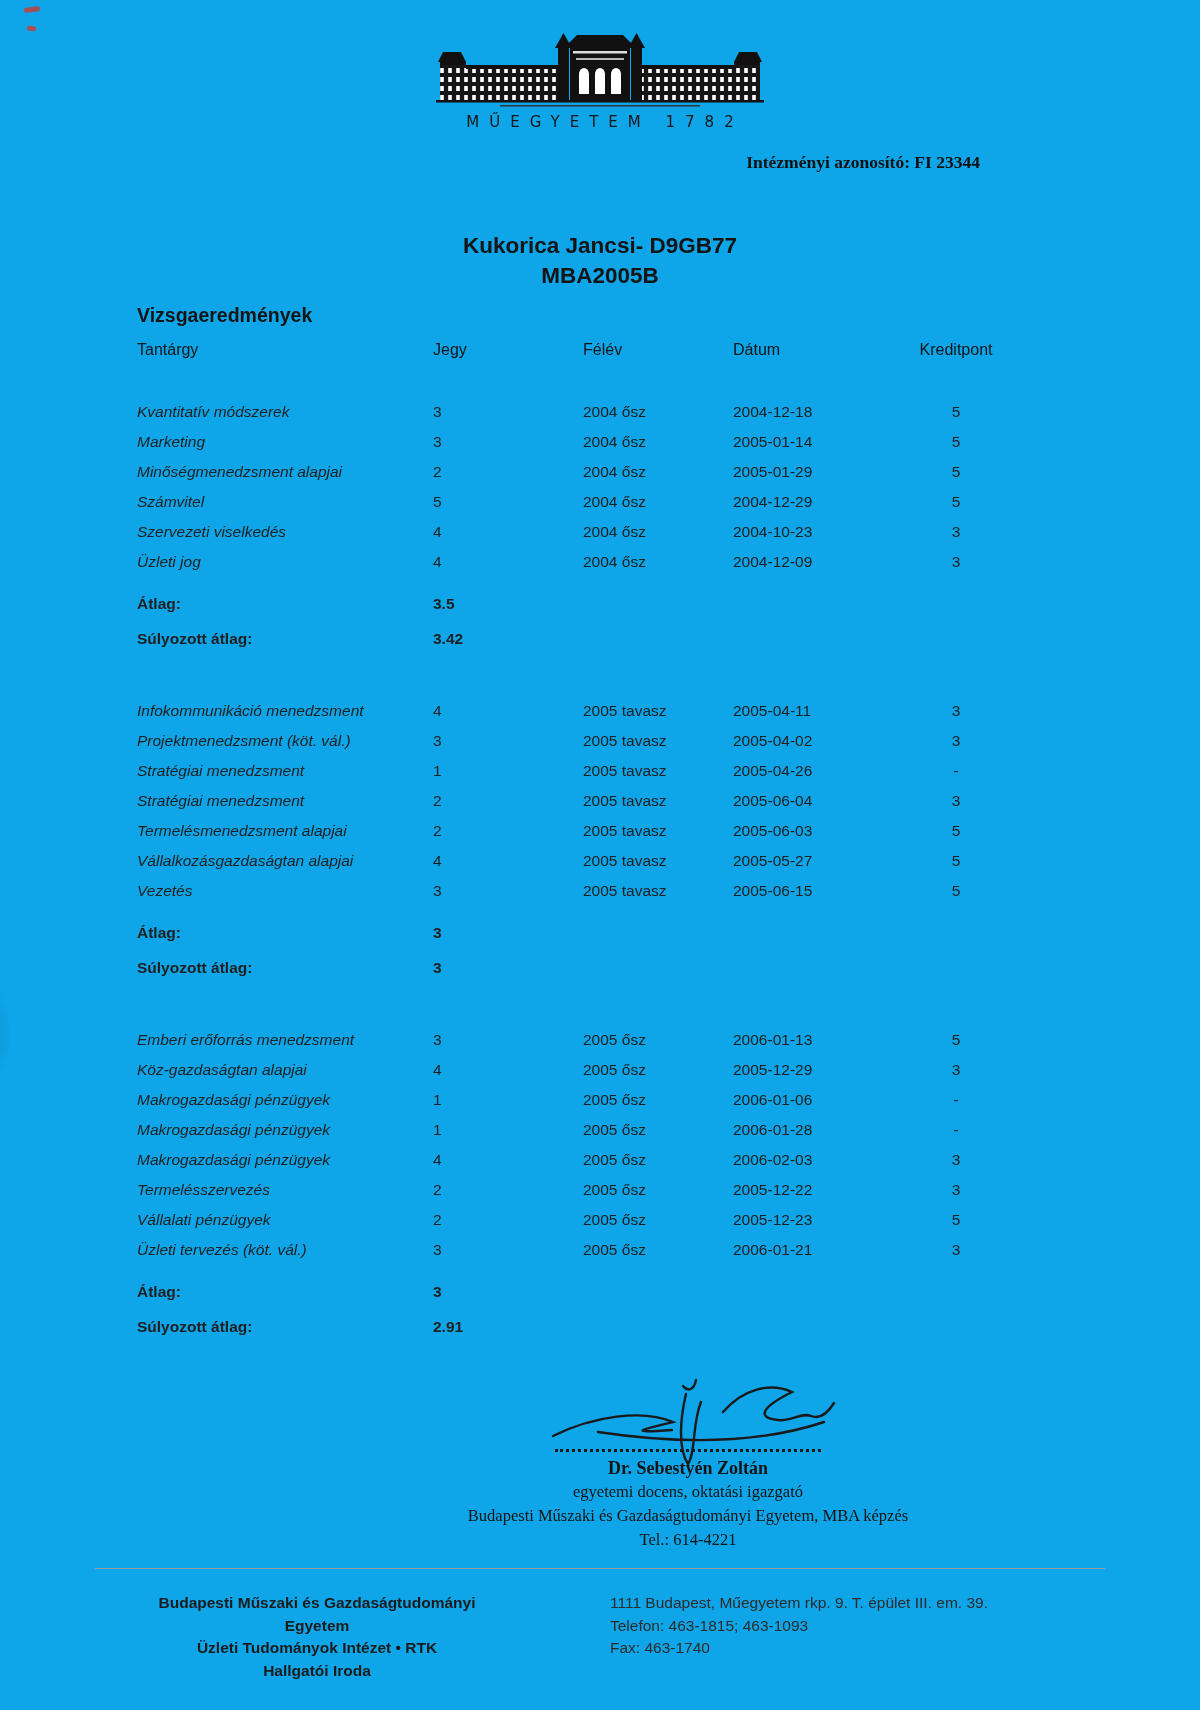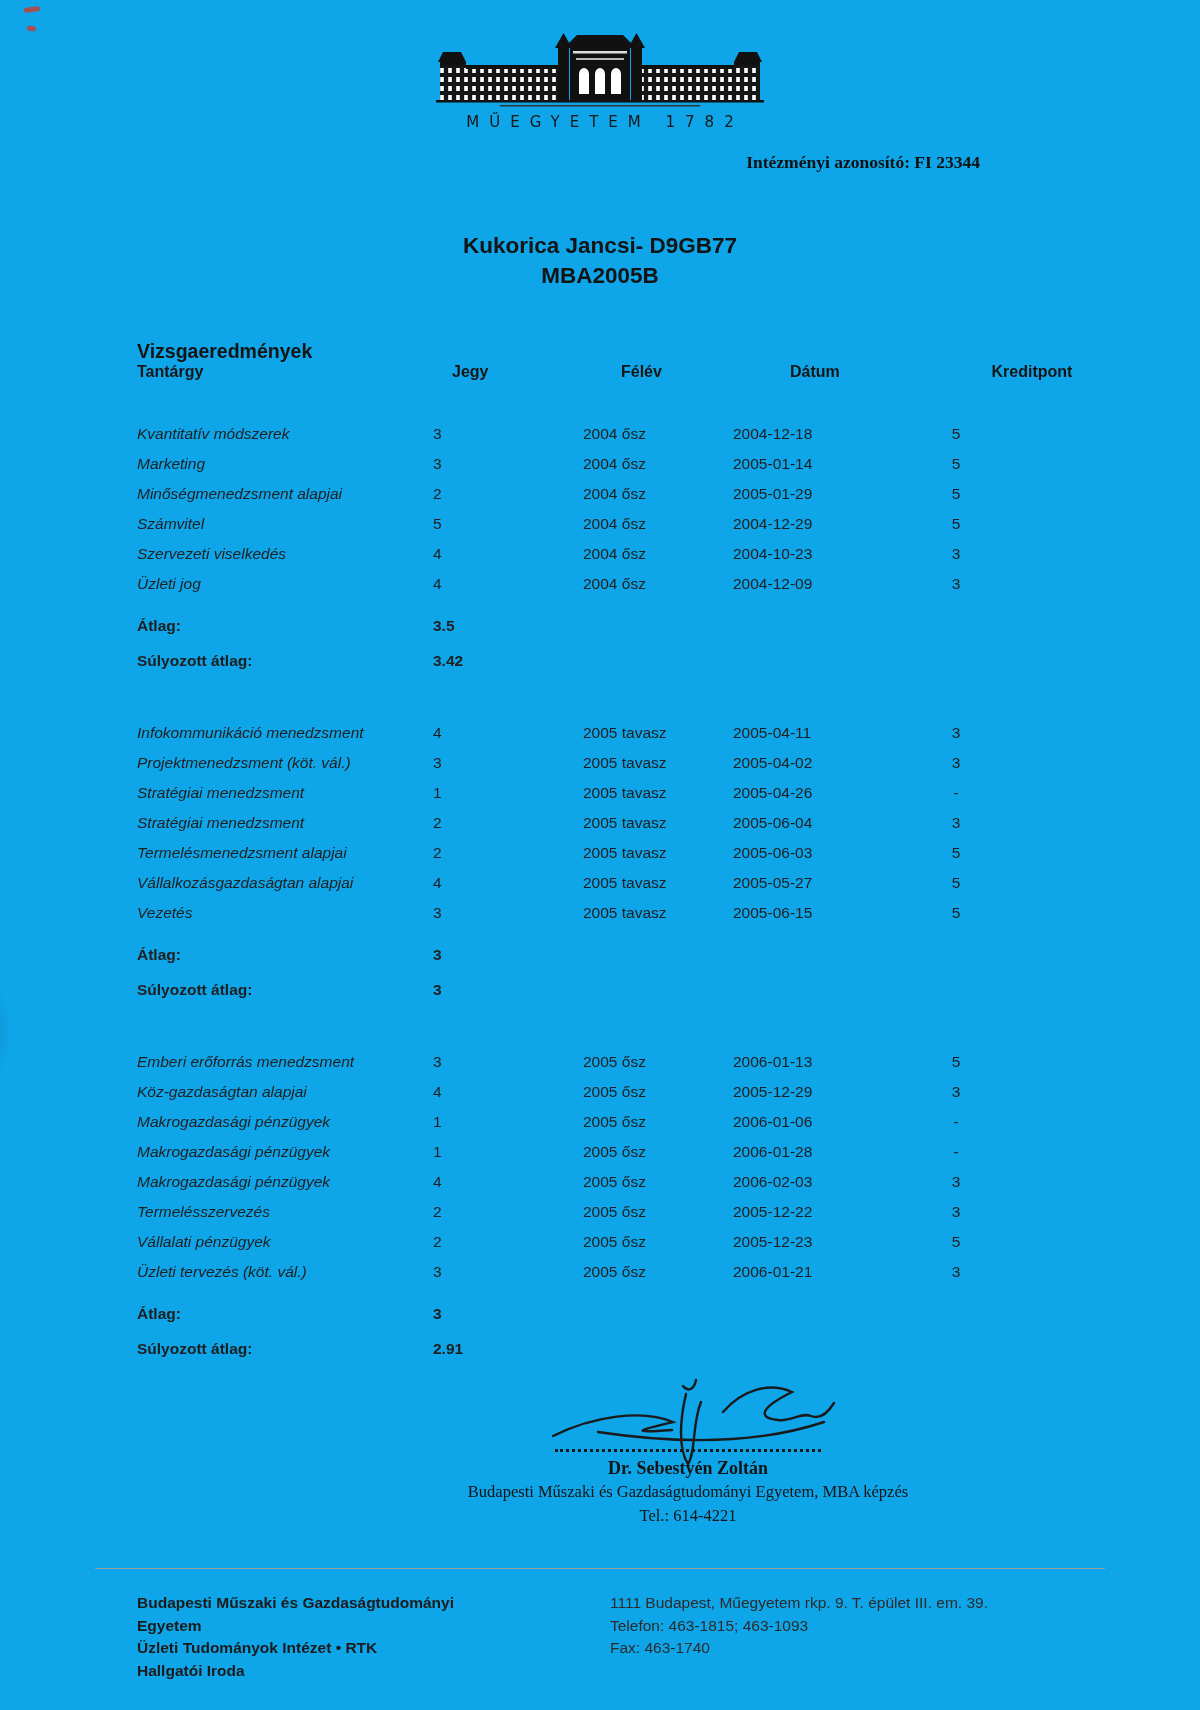--- a/index.html
+++ b/index.html
@@ -20,24 +20,24 @@
   .logo-text { margin-top:3px; font-size:15px; letter-spacing:10px; padding-left:10px;
                color:#161616; font-weight:500; font-family:"DejaVu Sans", sans-serif; }
 
   .inst-id { position:absolute; top:152px; right:220px;
              font-family:"Liberation Serif", serif; font-weight:bold; font-size:17.5px; color:#111; }
 
   .doc-title { position:absolute; top:231px; left:0; width:100%; text-align:center;
                font-size:22.5px; font-weight:bold; line-height:30px; color:#141414; }
 
   
-  .results { position:absolute; top:340px; left:137px; width:880px; }
+  .results { position:absolute; top:304px; left:137px; width:880px; }
   .sec-title { font-size:19.5px; font-weight:bold; line-height:22px; color:#141414; }
   .trow { display:grid; grid-template-columns:296px 150px 150px 180px 86px; }
-  .thead { font-weight:bold; font-size:16px; line-height:20px; color:#161616;gap:19px; }
+  .thead { margin-top:14px; font-weight:normal; font-size:16px; line-height:20px; color:#161616; }
   .thead .c-date { text-align:left; padding:0; }
   .brow { line-height:30px; font-size:15.5px; color:#1f1f1f; }
   .block { margin-top:42px; }
   .block:first-child { margin-top:37px; }
   .c-subj { font-style:italic; }
   .c-date { text-align:left; padding-right:14px; }
   .c-credit { text-align:center; }
   .avg { margin-top:12px; }
   .avg .c-subj, .avg .c-grade { font-weight:bold; font-style:normal; }
   .avg.weighted { margin-top:5px; }
@@ -47,21 +47,21 @@
          font-family:"Liberation Serif", serif; color:#141414; }
   .sig-area { position:relative; height:80px; }
   .sig-dots { position:absolute; left:50%; bottom:4px; transform:translateX(-50%);
               width:266px; height:0; border-bottom:3px dotted #1a1a1a; }
   .sig-svg { position:absolute; left:50%; bottom:-18px; transform:translateX(-50%); }
   .sig-name { font-weight:bold; font-size:18px; line-height:24px; }
   .sig-role, .sig-org, .sig-tel { font-size:16.5px; line-height:24px; }
 
   .divider { position:absolute; top:1568px; left:95px; width:1010px; border-top:1.5px solid #9c9c9c; }
 
-  .footer-left  { position:absolute; top:1592px; left:137px; width:360px; text-align:left;
+  .footer-left  { position:absolute; top:1592px; left:137px; width:360px; text-align:center;
                   font-weight:bold; font-size:15.5px; line-height:22.5px; color:#1b1b1b; }
   .footer-right { position:absolute; top:1592px; left:610px; width:440px;
                   font-size:15.5px; line-height:22.5px; color:#2b2b2b; }
 </style>
 </head>
 <body>
 
 <div class="page">
 
   <div class="redmark m1"></div>
@@ -330,20 +330,21 @@
           <path d="M15,72 C55,52 105,45 135,58 C110,64 82,70 134,66"></path>
           <path d="M148,30 C142,55 140,85 150,100 C158,88 154,60 163,38"></path>
           <path d="M145,22 C150,28 156,26 158,16"></path>
           <path d="M185,48 C205,25 232,18 254,28 C230,40 214,53 240,56 C253,58 263,48 273,52 C283,56 291,47 296,39"></path>
           <path d="M60,68 C140,80 220,80 286,58"></path>
         </g>
       </svg>
       <div class="sig-dots"></div>
     </div>
     <div class="sig-name">Dr. Sebestyén Zoltán</div>
+    <div class="sig-role">egyetemi docens, oktatási igazgató</div>
     <div class="sig-org">Budapesti Műszaki és Gazdaságtudományi Egyetem, MBA képzés</div>
     <div class="sig-tel">Tel.: 614-4221</div>
   </div>
 
   <div class="divider"></div>
 
   <div class="footer-left">
     <div>Budapesti Műszaki és Gazdaságtudományi Egyetem</div>
     <div>Üzleti Tudományok Intézet • RTK</div>
     <div>Hallgatói Iroda</div>

